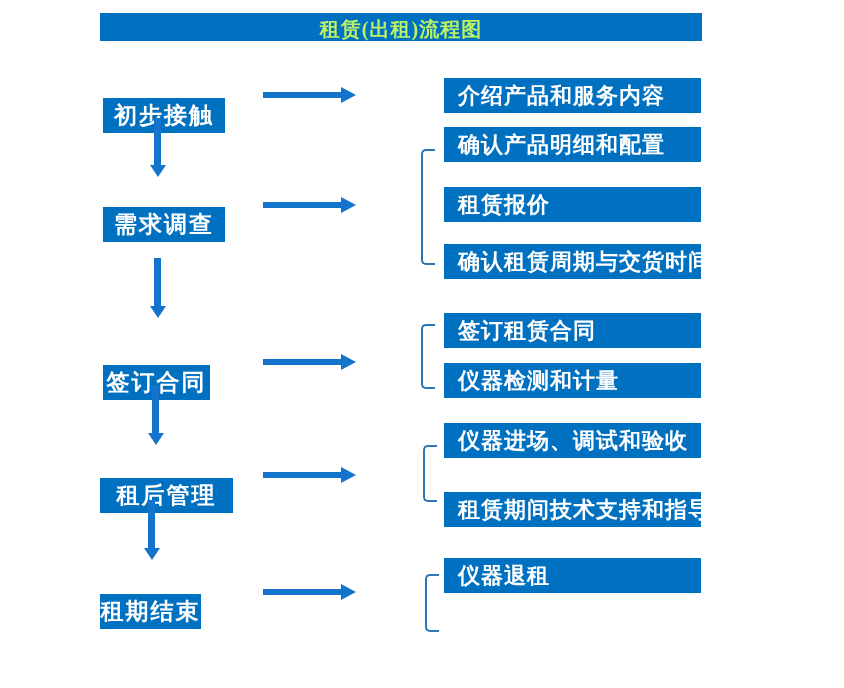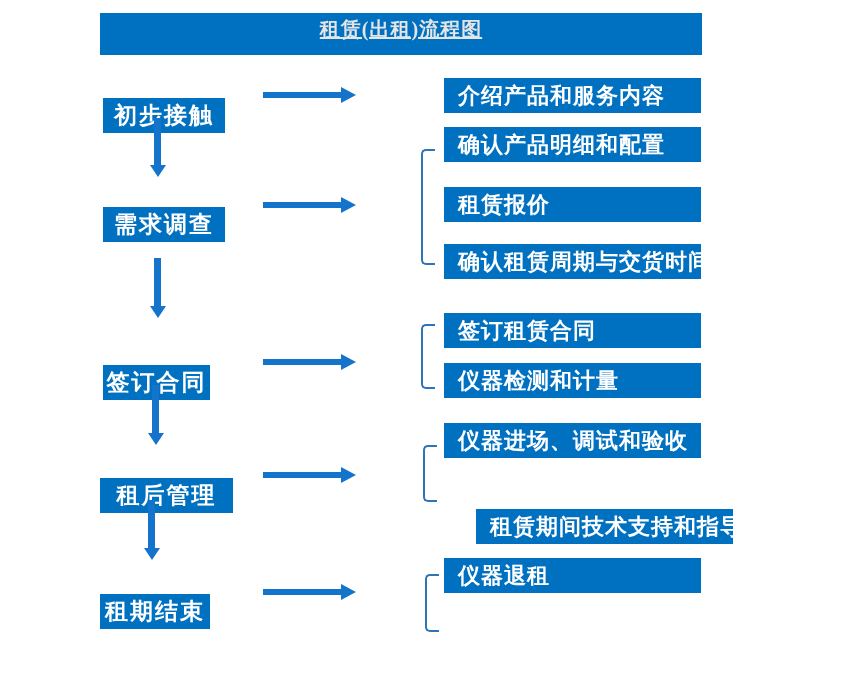--- a/index.html
+++ b/index.html
@@ -12,49 +12,48 @@
     position: relative;
     width: 844px;
     height: 688px;
     background: #ffffff;
     overflow: hidden;
   }
   
   .title-bar {
     position: absolute;
     left: 100px; top: 13px;
-    width: 602px; height: 42px;
+    width: 602px; height: 28px;
     background: #0070c0;
-    color: #e5e5e5;
+    color: #bef264;
     font-size: 20px;
     font-weight: bold;
     text-align: center;
     line-height: 32px;
     letter-spacing: 1px;
-    text-decoration: underline;
   }
   
   .step {
     position: absolute;
     height: 35px;
     background: #0070c0;
     color: #ffffff;
     font-size: 23px;
     font-weight: bold;
     text-align: center;
     line-height: 35px;
     letter-spacing: 2px;
     white-space: nowrap;
     margin-top: 20px;
   }
   .s1 { left: 103px; top: 78px;  width: 122px; }
   .s2 { left: 103px; top: 187px; width: 122px; }
   .s3 { left: 103px; top: 345px; width: 107px; }
   .s4 { left: 100px; top: 458px; width: 133px; }
-  .s5 { left: 100px; top: 574px; width: 110px; }
+  .s5 { left: 100px; top: 574px; width: 101px; }
   
   .detail {
     position: absolute;
     left: 444px;
     width: 243px; 
     height: 35px;
     background: #0070c0;
     color: #ffffff;
     font-size: 22px;
     font-weight: bold;
@@ -64,21 +63,21 @@
     white-space: nowrap;
     overflow: hidden;
   }
   .d1  { top: 78px;  }
   .d2  { top: 127px; }
   .d3  { top: 187px; }
   .d4  { top: 244px; }
   .d5  { top: 313px; }
   .d6  { top: 363px; }
   .d7  { top: 423px; }
-  .d8  { top: 509px; margin-left: 32px; }
+  .d8  { top: 492px; }
   .d9  { top: 558px; }
   .d10 { top: 608px; }
   
   .v-arrow {
     position: absolute;
     width: 7px;
     background: #1474cc;
   }
   .v-arrow::after {
     content: "";

